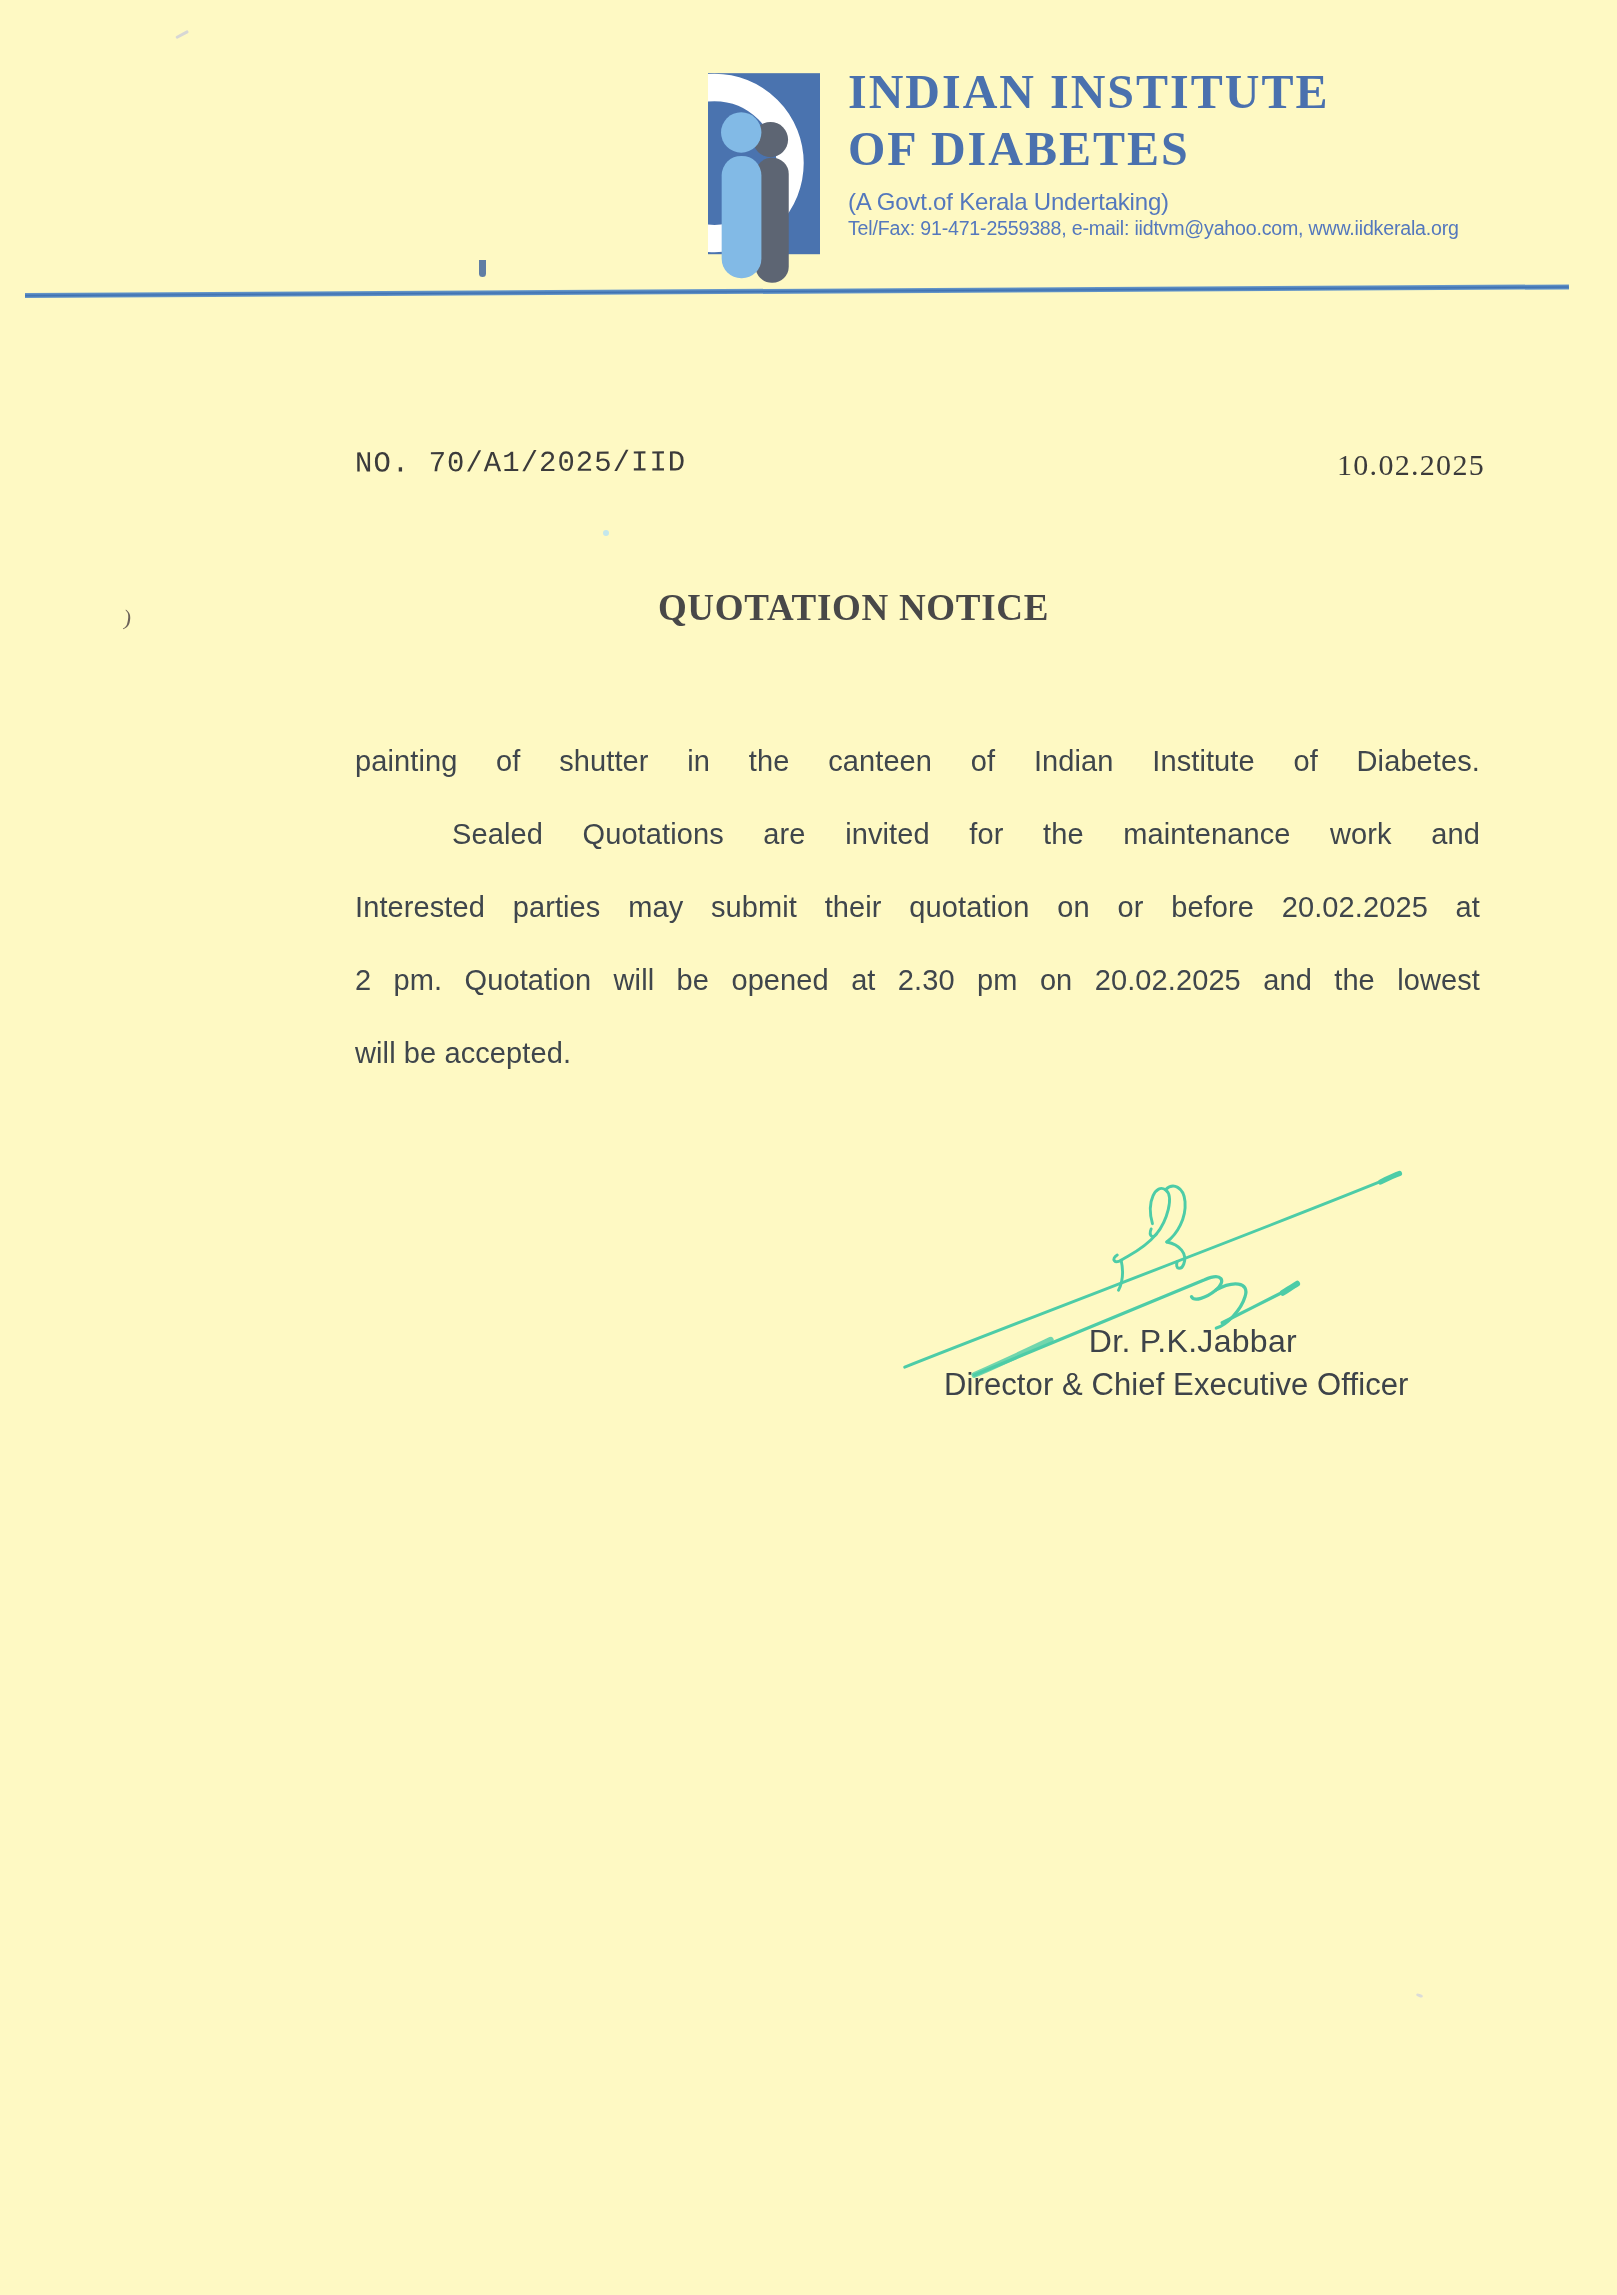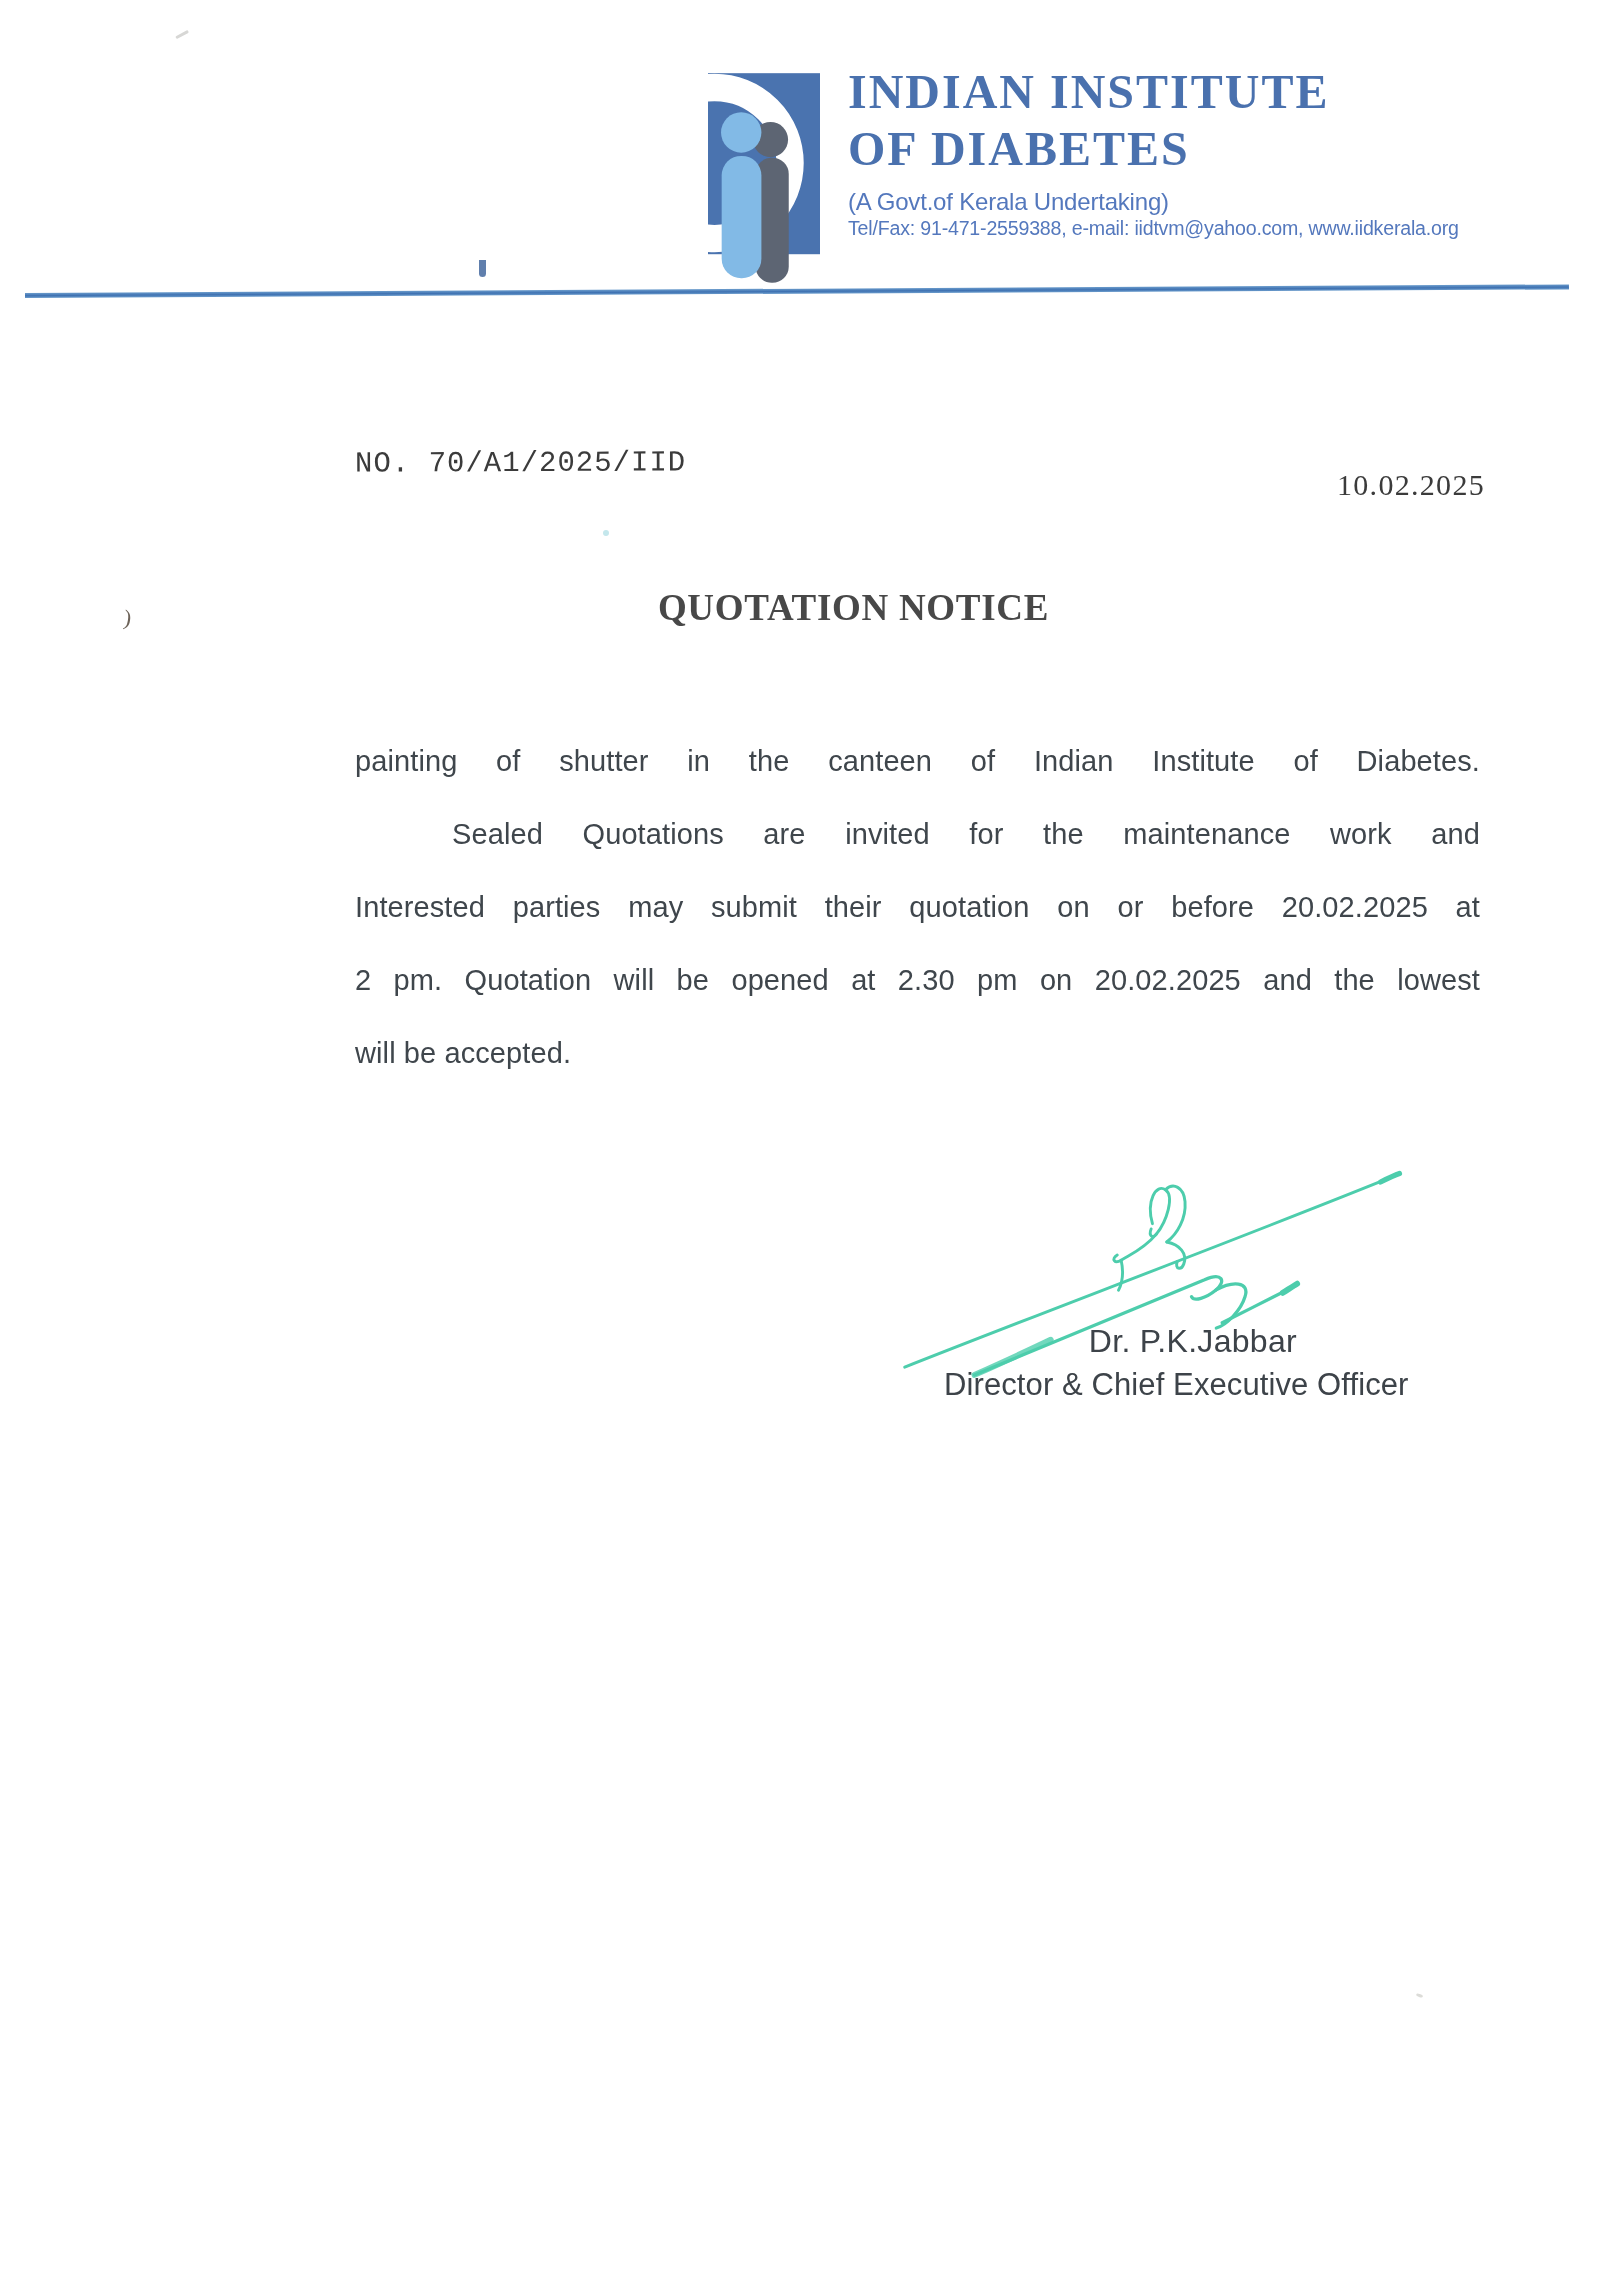--- a/index.html
+++ b/index.html
@@ -1,19 +1,19 @@
 <!DOCTYPE html>
 <html style="font-size:10.4px"><head>
 <meta charset="utf-8">
 <style>
   html,body{margin:0;padding:0;background:#e9e9e9;}
   .page{
     position:relative;
     width:1617px;height:2295px;
-    background:#ffffff;
+    background:#fef9c3;
     font-family:"Liberation Sans",sans-serif;
     overflow:hidden;
   }
   
   .logo{position:absolute;left:708px;top:73px;width:112px;height:212px;}
   .org-block{position:absolute;left:848px;top:63px;width:743px;}
   .org-name{
     font-family:"Liberation Serif",serif;
     font-weight:bold;
     font-size:48px;line-height:57px;
@@ -28,21 +28,21 @@
     transform:rotate(-0.32deg);transform-origin:left center;
   }
   
   .ref{
     position:absolute;left:355px;top:447px;
     font-family:Liberation Mono, monospace;
     font-size:29px;letter-spacing:1px;color:#3b3b3b;
     transform:rotate(-0.2deg);
   }
   .date{
-    position:absolute;left:1272px;top:468px;width:213px;text-align:right;
+    position:absolute;left:1272px;top:448px;width:213px;text-align:right;
     font-family:"Liberation Serif",serif;
     font-size:30px;letter-spacing:1.3px;color:#3b3b3b;
   }
   
   .title{
     position:absolute;left:653px;top:586px;width:401px;margin:0;
     text-align:center;
     font-family:"Liberation Serif",serif;
     font-weight:bold;font-size:37px;letter-spacing:0.7px;
     color:#484848;

